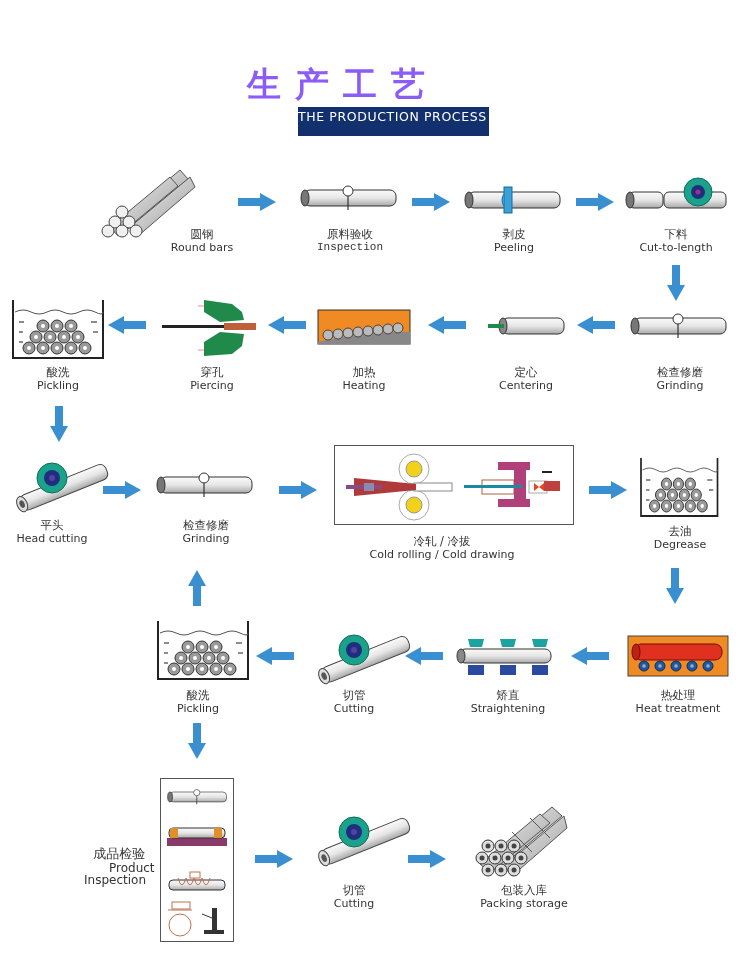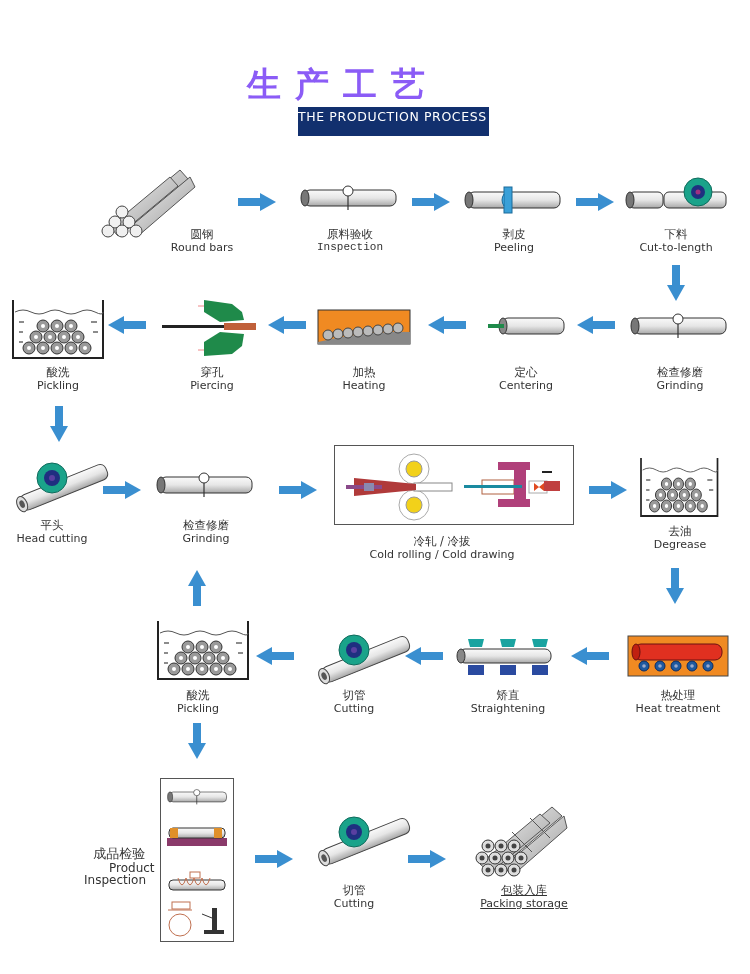--- a/index.html
+++ b/index.html
@@ -491,16 +491,16 @@
       <circle cx="10" cy="56" r="2.5"></circle>
         <circle cx="23" cy="56" r="2.5"></circle>
         <circle cx="36" cy="56" r="2.5"></circle>
         <circle cx="49" cy="56" r="2.5"></circle>
       <circle cx="16" cy="68" r="2.5"></circle>
         <circle cx="29" cy="68" r="2.5"></circle>
         <circle cx="42" cy="68" r="2.5"></circle>
     </g>
   </svg>
 </div>
-<div class="lbl" style="left:444px;top:884px;text-decoration:underline;">
+<div class="lbl" style="left:444px;top:884px;">
   <span class="cn">包装入库</span>
   <span class="en">Packing storage</span>
 </div>
 
 </body></html>

